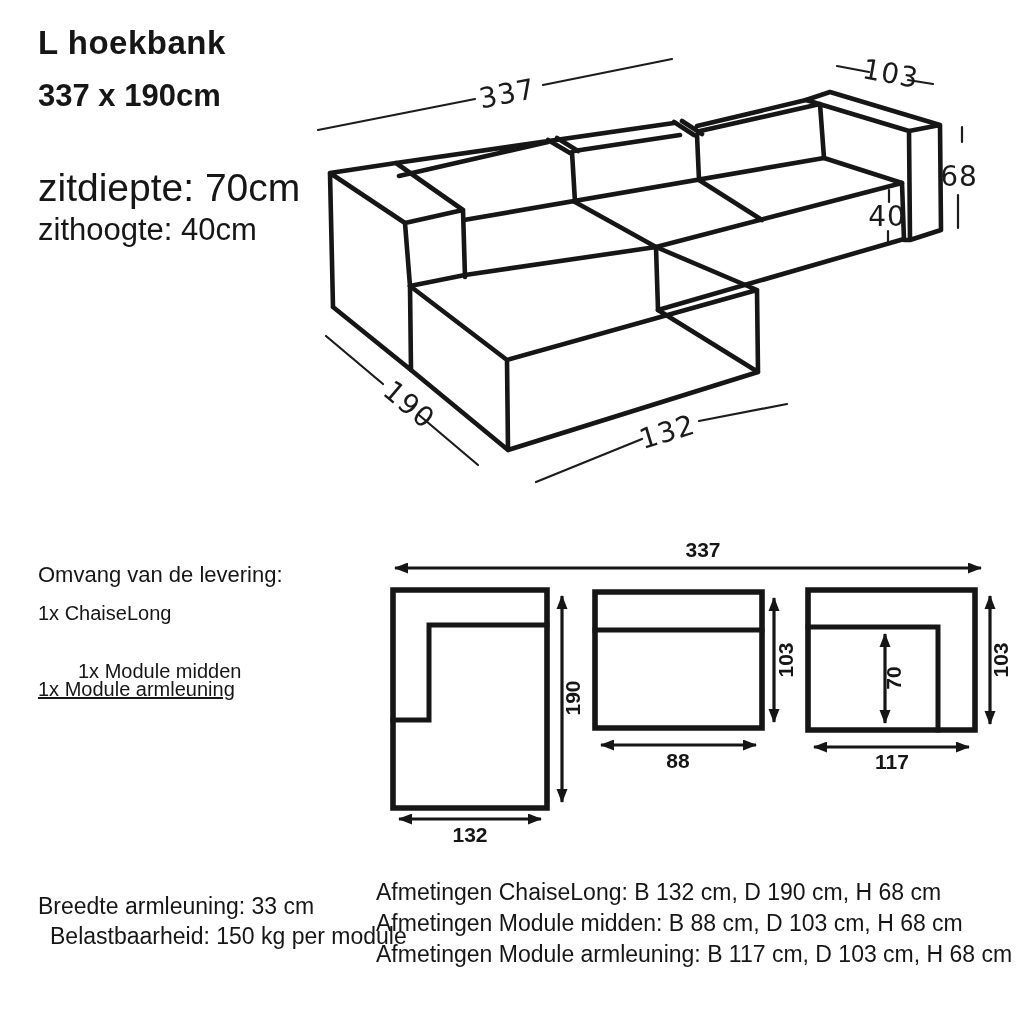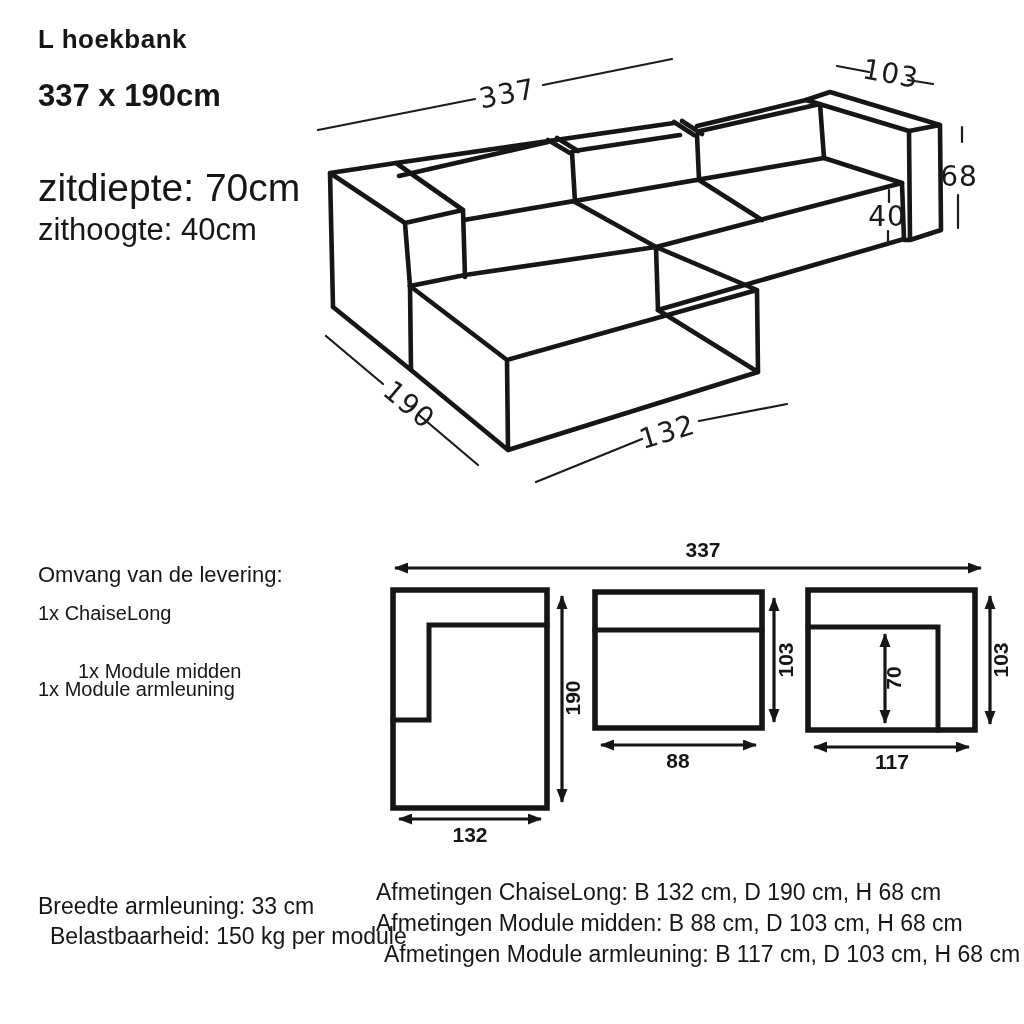--- a/index.html
+++ b/index.html
@@ -1,35 +1,35 @@
 <!DOCTYPE html>
 <html><head>
 <meta charset="utf-8">
 <style>
   html,body{margin:0;padding:0;}
   body{
     width:1024px;height:1024px;position:relative;background:#ffffff;
     font-family:"Liberation Sans", sans-serif;color:#161616;overflow:hidden;
   }
   .abs{position:absolute;white-space:nowrap;}
-  #title{left:38px;top:24px;font-size:26px;font-weight:700;letter-spacing:0.5px;}
+  #title{left:38px;top:24px;font-size:33px;font-weight:700;letter-spacing:0.5px;}
   #size{left:38px;top:78px;font-size:31px;font-weight:700;}
   #seat-depth{left:38px;top:166px;font-size:39px;}
   #seat-height{left:38px;top:212px;font-size:31px;}
   #delivery-heading{left:38px;top:562px;font-size:22px;font-weight:400;}
   .delivery-item{left:38px;font-size:20px;font-weight:400;}
   #delivery-item-0{top:602px;}
   #delivery-item-1{top:660px;margin-left:40px;}
-  #delivery-item-2{top:678px;}
+  #delivery-item-2{top:678px;text-decoration:underline;}
   .note{font-size:23px;font-weight:400;}
   #note-left-0{left:38px;top:893px;}
   #note-left-1{left:50px;top:923px;}
   #note-right-0{left:376px;top:879px;}
   #note-right-1{left:376px;top:910px;}
-  #note-right-2{left:376px;top:941px;margin-left:8px;}
+  #note-right-2{left:376px;top:941px;}
   svg{position:absolute;left:0;top:0;}
   .iso-line{fill:none;stroke:#161616;stroke-width:4.6;stroke-linecap:round;stroke-linejoin:round;}
   .iso-dim{fill:none;stroke:#1c1c1c;stroke-width:2.2;stroke-linecap:round;}
   .iso-txt{font-family:"DejaVu Sans", sans-serif;font-size:28px;font-weight:400;fill:#1a1a1a;text-anchor:middle;letter-spacing:1px;}
   .plan-rect{fill:none;stroke:#161616;stroke-width:5.6;stroke-linejoin:miter;}
   .plan-inner{fill:none;stroke:#161616;stroke-width:5;stroke-linecap:square;}
   .plan-arrow{fill:none;stroke:#161616;stroke-width:3.2;}
   .plan-txt{font-family:"Liberation Sans", sans-serif;font-size:21px;font-weight:700;fill:#161616;text-anchor:middle;}
 </style>
 </head>

